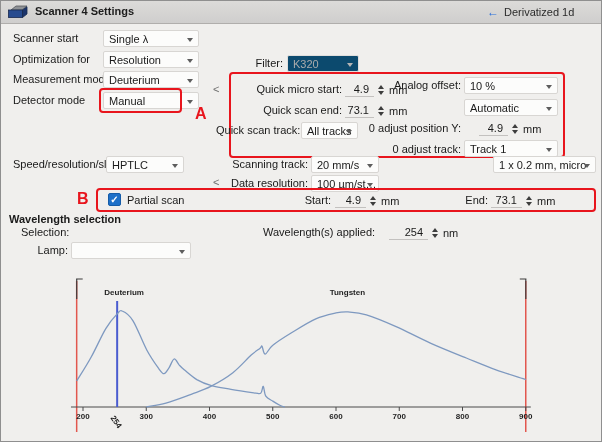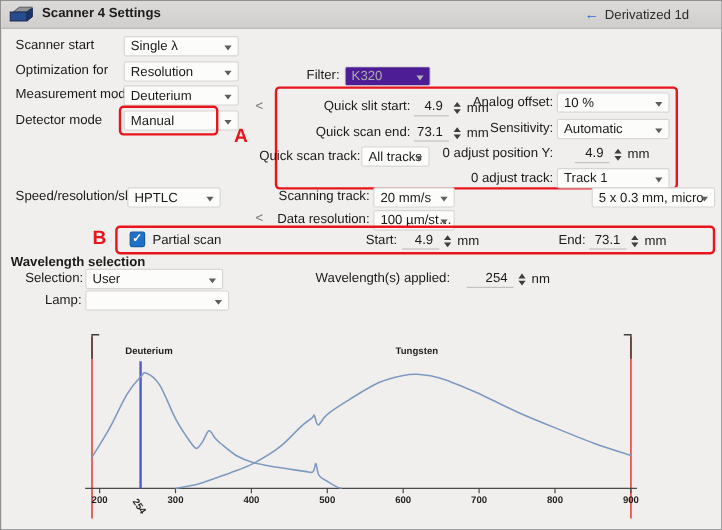--- a/index.html
+++ b/index.html
@@ -21,21 +21,21 @@
   .lbl.bold{font-weight:bold;}
   .dd{
     position:absolute;height:17px;background:#fcfcfb;border:1px solid #d8d6d3;border-radius:2px;
     box-sizing:border-box;font-size:11px;color:#1a1a1a;display:flex;align-items:center;
     padding:0 13px 0 5px;white-space:nowrap;cursor:default;overflow:hidden;
   }
   .dd .arr{
     position:absolute;right:5px;top:6.5px;width:0;height:0;
     border-left:3.5px solid transparent;border-right:3.5px solid transparent;border-top:4px solid #5d5d5d;
   }
-  .dd.disabled{color:#ababab;background:#4c1d95;border-color:#e0dedc;}
+  .dd.disabled{color:#ababab;background:#0c4a6e;border-color:#e0dedc;}
   .dd.disabled .arr{border-top-color:#b5b5b5;}
   .spin{position:absolute;display:flex;align-items:center;font-size:11px;color:#1a1a1a;height:17px;}
   .spin .val{display:inline-block;text-align:right;border-bottom:1px solid #c3c1bf;padding:1px 5px 1px 0;}
   .spin .arrows{display:flex;flex-direction:column;gap:2px;margin:0 5px 0 4px;cursor:pointer;}
   .spin .up{width:0;height:0;border-left:3px solid transparent;border-right:3px solid transparent;border-bottom:4px solid #3d3d3d;}
   .spin .dn{width:0;height:0;border-left:3px solid transparent;border-right:3px solid transparent;border-top:4px solid #3d3d3d;}
   .hlbox{position:absolute;border:2px solid #e8151d;border-radius:4px;pointer-events:none;box-sizing:border-box;}
   .marker{position:absolute;color:#e8151d;font-size:16px;font-weight:bold;line-height:16px;}
   .chev{position:absolute;font-size:11px;color:#6f6f6f;line-height:11px;cursor:pointer;}
   .cb{
@@ -94,21 +94,21 @@
   <div class="lbl r" style="left:225px;top:56px;width:57px">Filter:</div>
   <div class="dd disabled" style="left:286px;top:54px;width:72px">
     <span>K320</span>
       <span class="arr"></span>
   </div>
 
   <div class="chev" style="left:212px;top:83px">&lt;</div>
   <div class="marker" style="left:194px;top:105px">A</div>
   <div class="hlbox" style="left:228px;top:71px;width:336px;height:86px"></div>
 
-  <div class="lbl r" style="left:230px;top:82px;width:111px">Quick slit start:</div>
+  <div class="lbl r" style="left:230px;top:82px;width:111px">Quick micro start:</div>
   <div class="spin" style="left:344px;top:80px">
     <span class="val" style="width:24px">4.9</span>
     <span class="arrows">
         <span class="up"></span>
         <span class="dn"></span>
       </span>
     <span>mm</span>
   </div>
 
   <div class="lbl r" style="left:230px;top:103px;width:111px">Quick scan end:</div>
@@ -126,21 +126,20 @@
     <span>All tracks</span>
       <span class="arr"></span>
   </div>
 
   <div class="lbl r" style="left:350px;top:78px;width:110px">Analog offset:</div>
   <div class="dd" style="left:463px;top:76px;width:94px">
     <span>10 %</span>
       <span class="arr"></span>
   </div>
 
-  <div class="lbl r" style="left:350px;top:100px;width:110px">Sensitivity:</div>
   <div class="dd" style="left:463px;top:98px;width:94px">
     <span>Automatic</span>
       <span class="arr"></span>
   </div>
 
   <div class="lbl r" style="left:350px;top:121px;width:110px">0 adjust position Y:</div>
   <div class="spin" style="left:478px;top:119px">
     <span class="val" style="width:24px">4.9</span>
     <span class="arrows">
         <span class="up"></span>
@@ -162,21 +161,21 @@
   </div>
 
   <div class="lbl r" style="left:225px;top:157px;width:82px">Scanning track:</div>
   <div class="dd" style="left:310px;top:155px;width:68px">
     <span>20 mm/s</span>
       <span class="arr"></span>
   </div>
 
   <div class="lbl r" style="left:476px;top:157px;width:38px">Slit:</div>
   <div class="dd" style="left:492px;top:155px;width:103px">
-    <span>5 x 0.3 mm, micro</span>
+    <span>1 x 0.2 mm, micro</span>
       <span class="arr"></span>
   </div>
 
   <div class="chev" style="left:212px;top:176px">&lt;</div>
   <div class="lbl r" style="left:225px;top:176px;width:82px">Data resolution:</div>
   <div class="dd" style="left:310px;top:174px;width:68px">
     <span>100 µm/st…</span>
       <span class="arr"></span>
   </div>
 
@@ -204,24 +203,20 @@
     <span class="arrows">
         <span class="up"></span>
         <span class="dn"></span>
       </span>
     <span>mm</span>
   </div>
 
   <div class="lbl bold" style="left:8px;top:212px">Wavelength selection</div>
 
   <div class="lbl r" style="left:20px;top:225px;width:47px">Selection:</div>
-  <div class="dd" style="left:70px;top:223px;width:115px">
-    <span>User</span>
-      <span class="arr"></span>
-  </div>
 
   <div class="lbl r" style="left:262px;top:225px;width:110px">Wavelength(s) applied:</div>
   <div class="spin" style="left:388px;top:223px">
     <span class="val" style="width:34px">254</span>
     <span class="arrows">
         <span class="up"></span>
         <span class="dn"></span>
       </span>
     <span>nm</span>
   </div>

